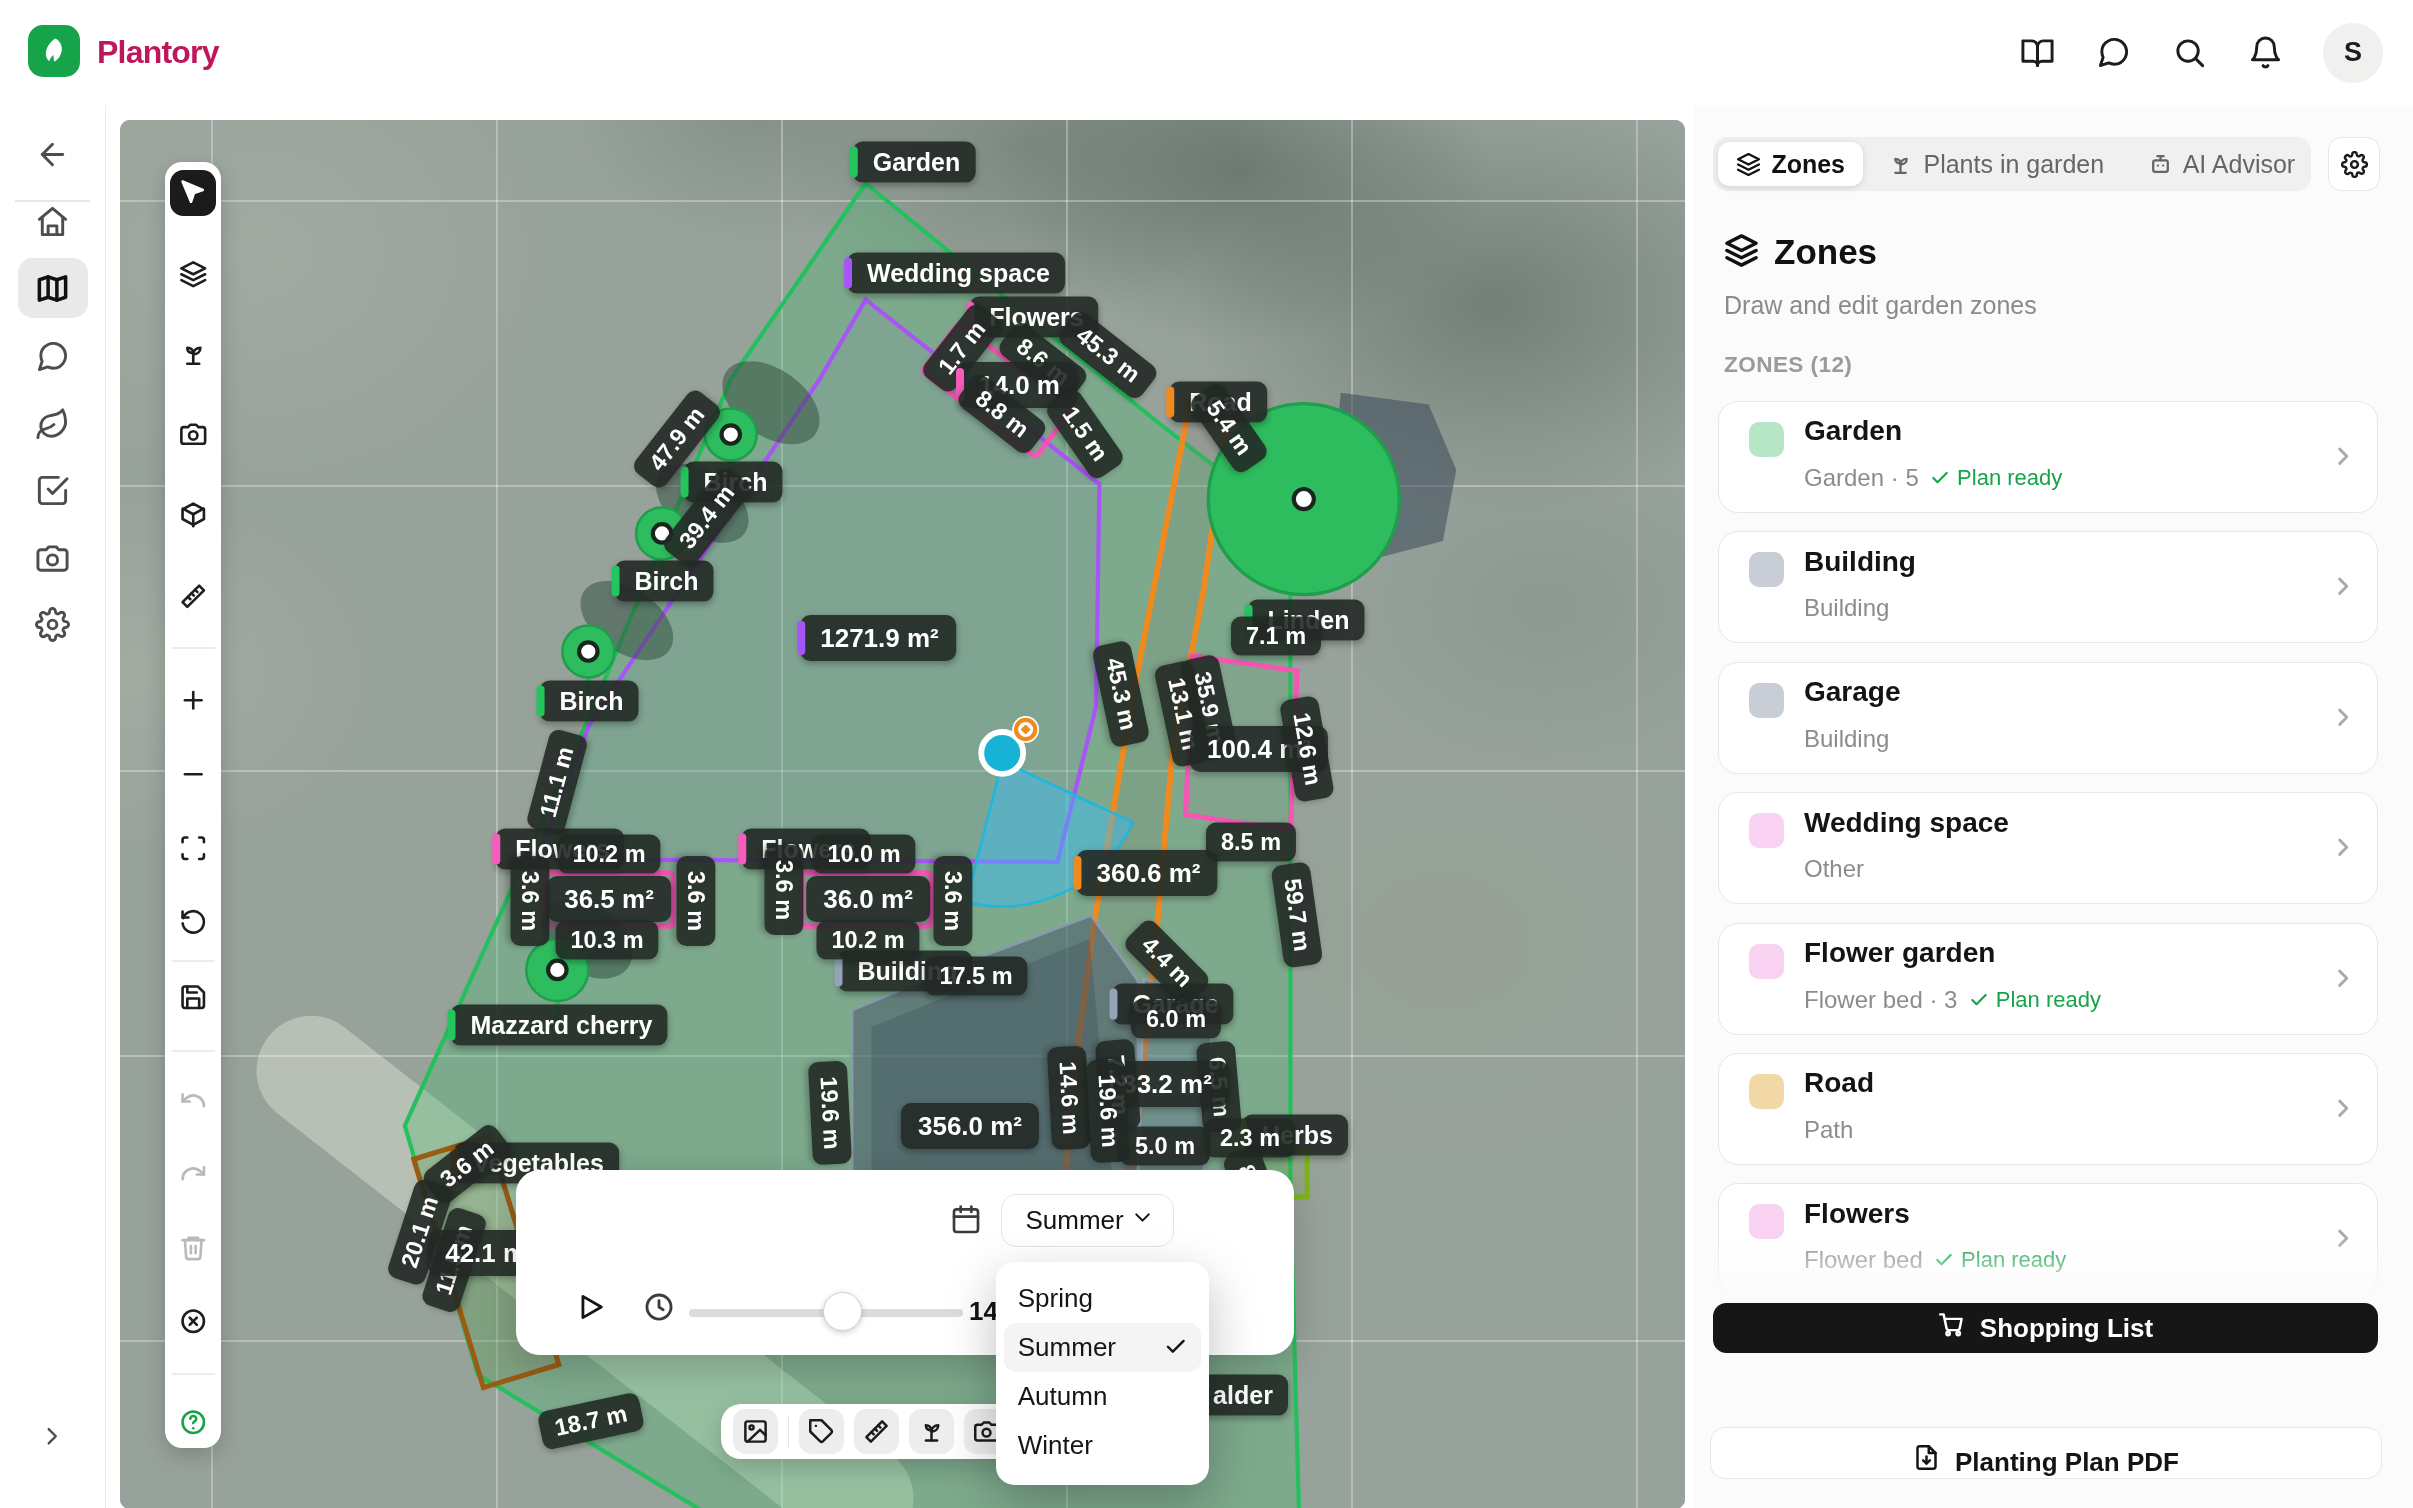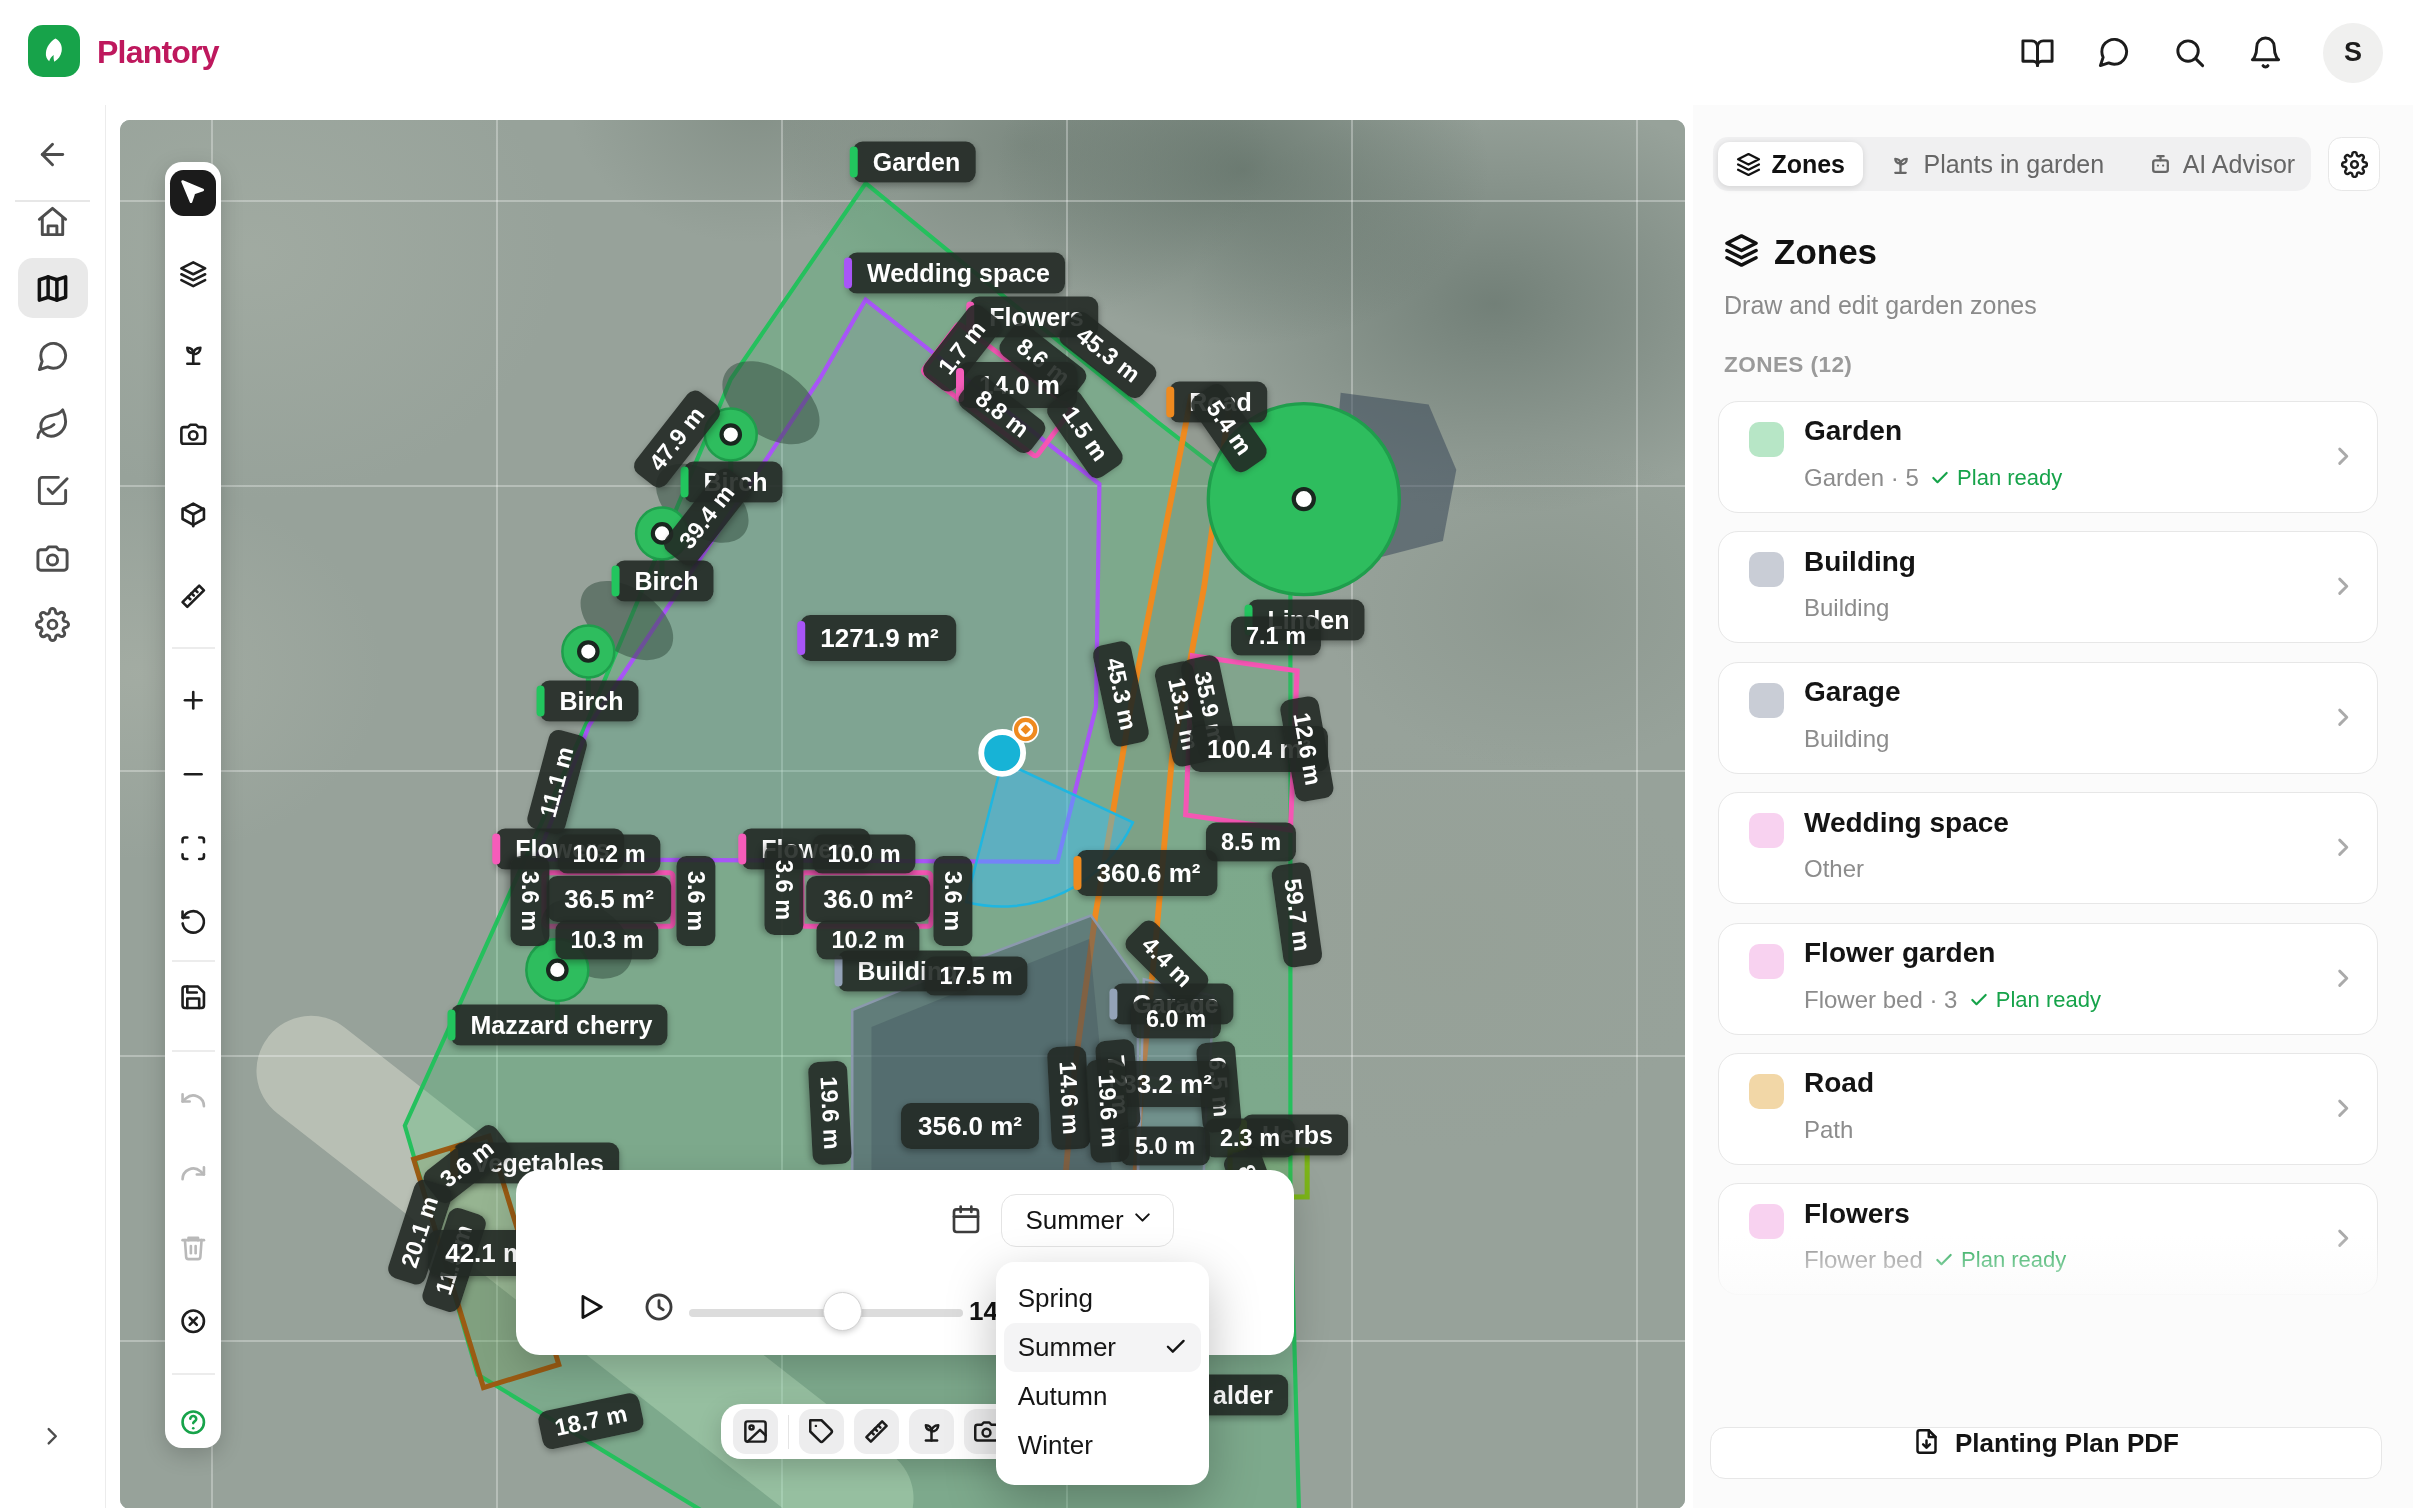--- a/index.html
+++ b/index.html
@@ -115,21 +115,21 @@
   .zc-swatch{position:absolute;left:30px;top:20px;width:35px;height:35px;border-radius:10px;}
   .zc-title{position:absolute;left:85px;top:13.4px;font-size:28px;font-weight:700;color:#141414;}
   .zc-sub{position:absolute;left:85px;top:62px;font-size:24px;color:#8c8c8c;display:flex;align-items:center;gap:11.7px;}
   .zc-ready{display:flex;align-items:center;gap:6.7px;color:#16a34a;font-size:22px;}
   .zc-chev{position:absolute;right:20px;top:40px;color:#aaa;}
   .shop-btn{position:absolute;left:20px;top:1198px;width:665px;height:50px;background:#161616;color:#fff;border-radius:13.4px;
     display:flex;align-items:center;justify-content:center;gap:15px;font-size:26px;font-weight:600;cursor:pointer;z-index:3;}
   .preview-btn{position:absolute;left:20px;top:1262px;width:665px;height:47px;display:flex;align-items:center;justify-content:center;
     gap:15px;font-size:26px;font-weight:600;color:#141414;cursor:pointer;z-index:3;}
   .plant-btn{position:absolute;left:17px;top:1322px;width:672px;height:52px;background:#fff;border:1.7px solid #e7e7e7;border-radius:15px;
-    display:flex;align-items:flex-start;justify-content:center;gap:15px;font-size:26px;font-weight:600;color:#141414;cursor:pointer;
+    display:flex;align-items:flex-end;justify-content:center;gap:15px;font-size:26px;font-weight:600;color:#141414;cursor:pointer;
     box-sizing:border-box;z-index:3;}
   .fadeup{position:absolute;left:0;top:1131px;width:721px;height:67px;background:linear-gradient(to bottom, rgba(251,251,251,0), #fbfbfb);z-index:2;}
 </style>
 </head>
 <body>
 
 <div class="stage">
 
   <div class="topbar">
     <div class="logo-box">
@@ -704,20 +704,28 @@
               </svg>
               <span>Plan ready</span>
             </span>
           </div>
           <div class="zc-chev"><svg viewBox="0 0 24 24" width="28.5" height="28.5" fill="none" stroke="currentColor" stroke-width="2.4" stroke-linecap="round" stroke-linejoin="round">
               <path d="M9 18l6-6-6-6"></path>
             </svg></div>
         </div>
       </div>
     <div class="fadeup"></div>
+    <div class="shop-btn">
+      <span id="cart-icon"><svg viewBox="0 0 24 24" width="27" height="27" fill="none" stroke="currentColor" stroke-width="2.2" stroke-linecap="round" stroke-linejoin="round">
+            <circle cx="9" cy="20" r="1.5"></circle>
+            <circle cx="18" cy="20" r="1.5"></circle>
+            <path d="M2 3h3l2.6 12.4a2 2 0 0 0 2 1.6h7.7a2 2 0 0 0 2-1.6L21 7H6"></path>
+          </svg></span>
+      <span>Shopping List</span>
+    </div>
     <div class="plant-btn">
       <span id="file-icon"><svg viewBox="0 0 24 24" width="27" height="27" fill="none" stroke="currentColor" stroke-width="2.2" stroke-linecap="round" stroke-linejoin="round">
             <path d="M14 2H6a2 2 0 0 0-2 2v16a2 2 0 0 0 2 2h12a2 2 0 0 0 2-2V8z"></path>
             <path d="M14 2v6h6"></path>
             <path d="M12 11v6"></path>
             <path d="M9 14.5l3 3 3-3"></path>
           </svg></span>
       <span>Planting Plan PDF</span>
     </div>
   </div>

